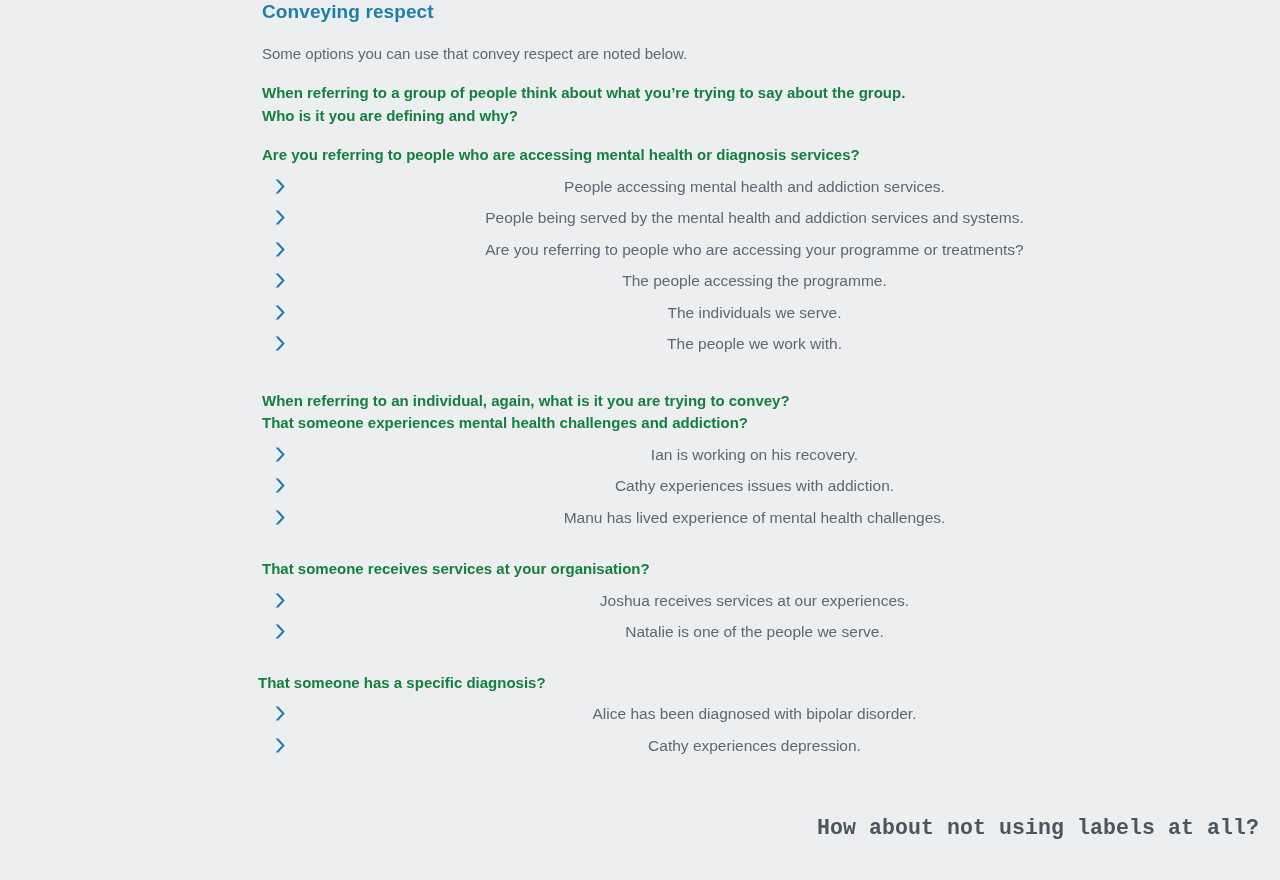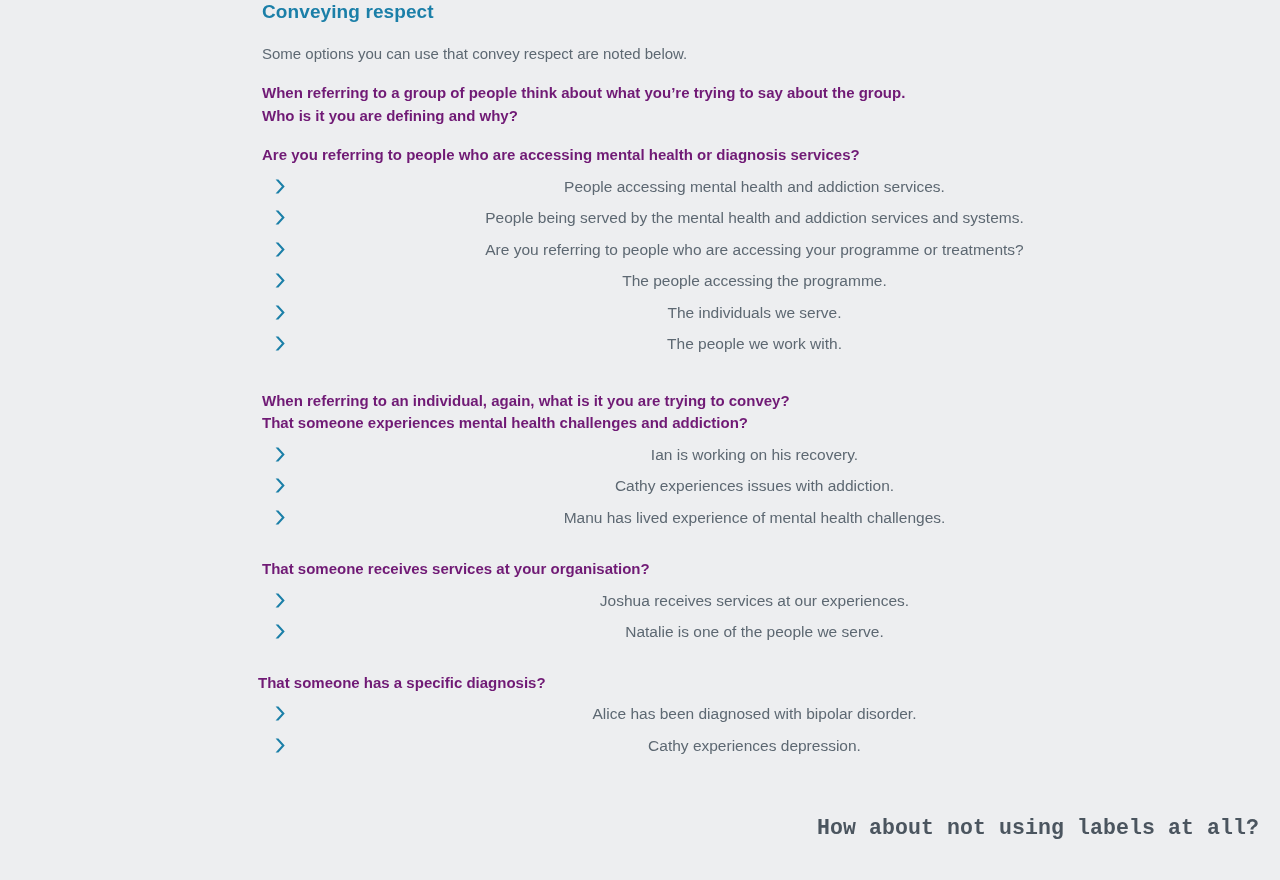--- a/index.html
+++ b/index.html
@@ -48,21 +48,21 @@
     margin: 0;
     padding-top: 21px;
     font-weight: normal;
   }
 
   .section {
     padding-top: 17px;
   }
 
   .section-heading {
-    color: #701a75;
+    color: #15803d;
     font-size: 15px;
     font-weight: bold;
     line-height: 22.5px;
     margin: 0;
     white-space: pre-line;
   }
 
   .section-heading.indent-1 {
     margin-left: 0px;
   }

